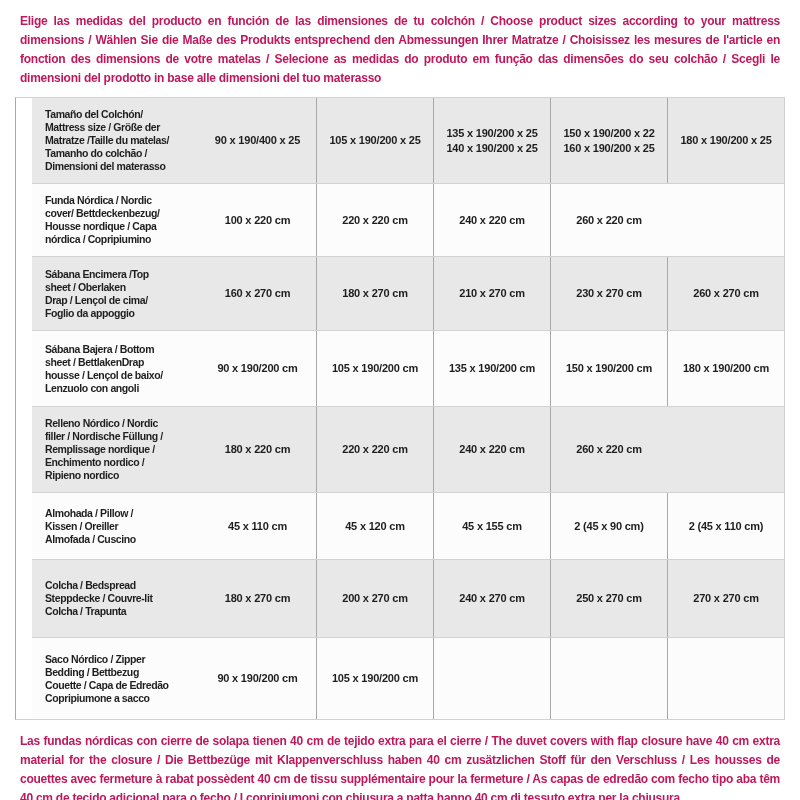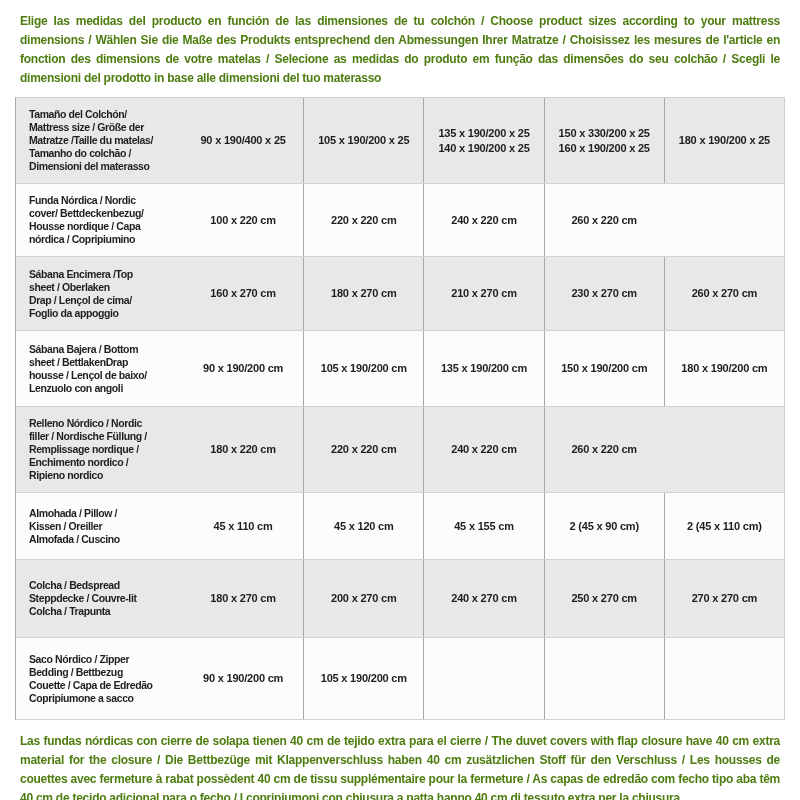--- a/index.html
+++ b/index.html
@@ -17,34 +17,35 @@
     height: 800px;
     box-sizing: border-box;
   }
   .note {
     font-weight: bold;
     text-align: justify;
     margin: 12px 20px 0 20px;
     font-size: 12px;
     line-height: 19px;
     letter-spacing: -0.25px;
-    color: #4d7c0f;
+    color: #be185d;
   }
   .size-table {
     margin: 9px 15px 0 15px;
     border-left: 1px solid #a8a8a8;
     border-right: 1px solid #cfcfcf;
     border-top: 1px solid #d2d2d2;
     border-bottom: 1px solid #d2d2d2;
   }
   .row {
     display: grid;
     grid-template-columns: 167px repeat(5, 1fr);
     border-top: 1px solid #d2d2d2;
     background: #fcfcfc;
+    margin-left: 16px;
   }
   .row:first-child { border-top: none; }
   .row.shaded { background: #e8e8e8; }
   .cell {
     display: flex;
     align-items: center;
     box-sizing: border-box;
   }
   .cell.label {
     padding: 6px 4px 6px 13px;
@@ -78,21 +79,21 @@
   <div class="row shaded" style="min-height: 85px;">
     <div class="cell label">Tamaño del Colchón/
 Mattress size / Größe der
 Matratze /Taille du matelas/
 Tamanho do colchão /
 Dimensioni del materasso</div>
     <div class="cell value">90 x 190/400 x 25</div>
     <div class="cell value">105 x 190/200 x 25</div>
     <div class="cell value">135 x 190/200 x 25
 140 x 190/200 x 25</div>
-    <div class="cell value">150 x 330/200 x 25
+    <div class="cell value">150 x 190/200 x 22
 160 x 190/200 x 25</div>
     <div class="cell value">180 x 190/200 x 25</div>
   </div>
 
   <div class="row" style="min-height: 72px;">
     <div class="cell label">Funda Nórdica / Nordic
 cover/ Bettdeckenbezug/
 Housse nordique / Capa
 nórdica / Copripiumino</div>
     <div class="cell value">100 x 220 cm</div>

